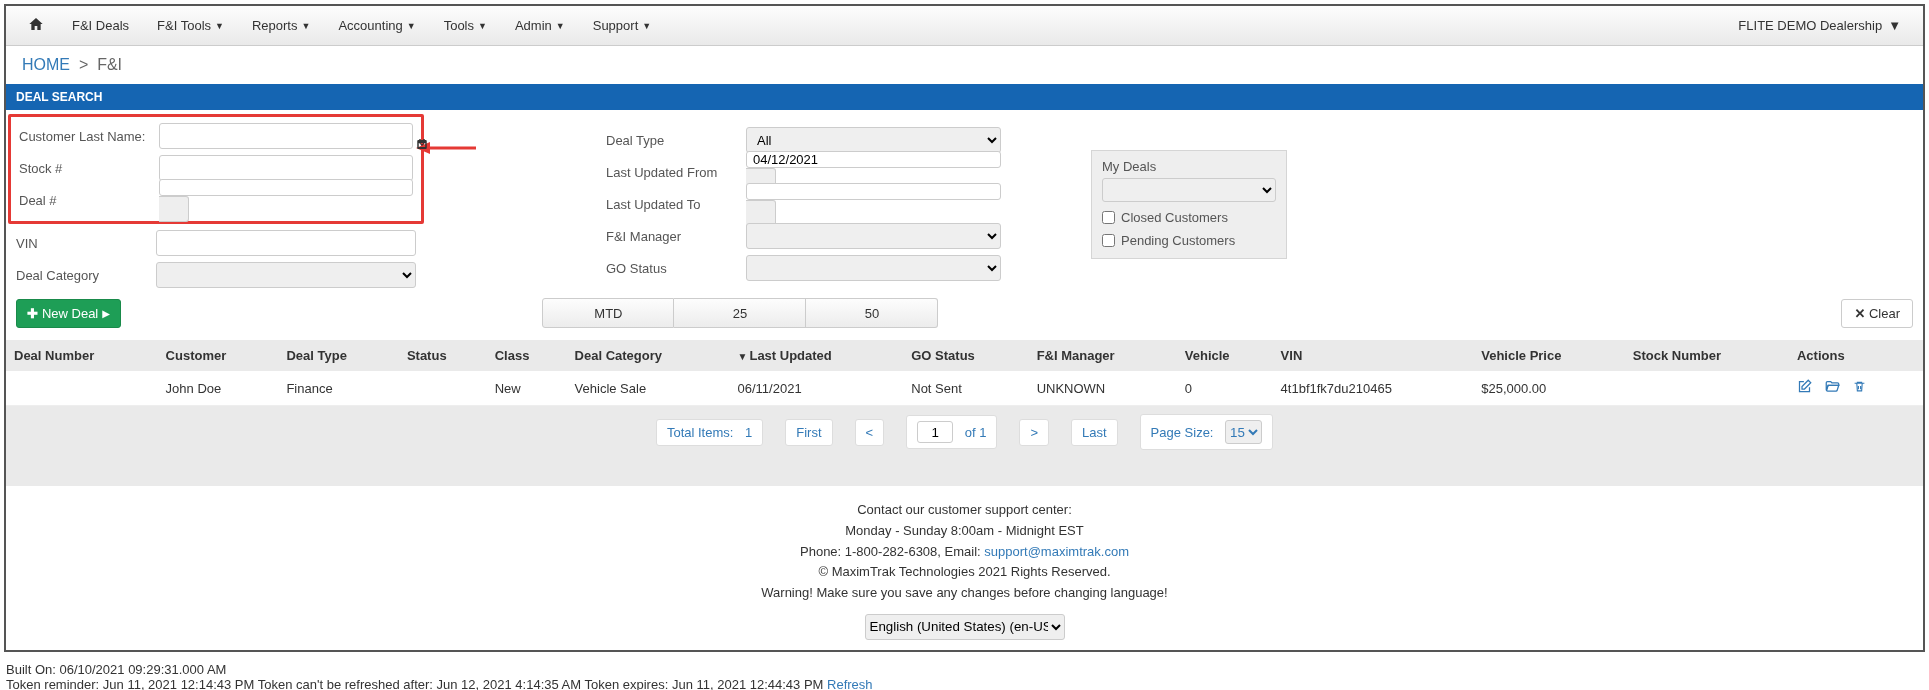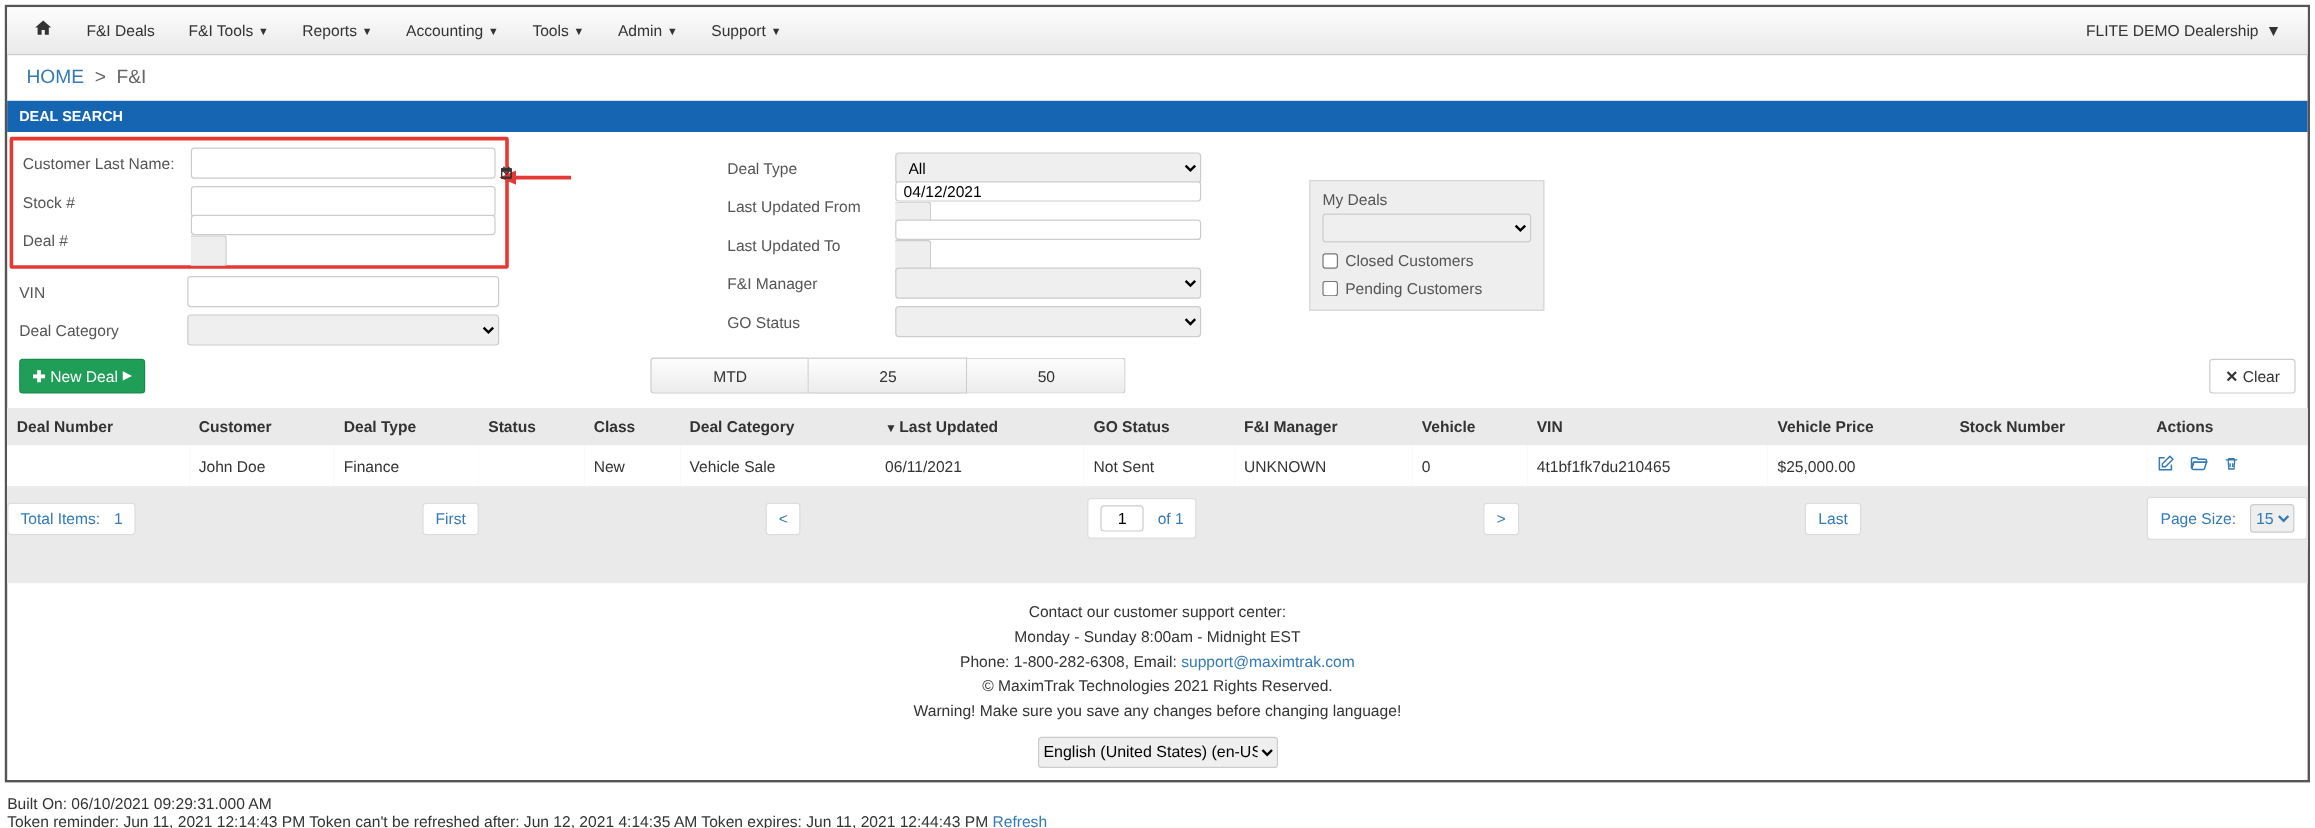--- a/index.html
+++ b/index.html
@@ -62,21 +62,21 @@
 .tbl { width: 100%; border-collapse: collapse; font-size: 13px; }
 .tbl thead { background: #eaeaea; }
 .tbl th { text-align: left; font-weight: bold; padding: 8px 8px; color: #333; }
 .tbl td { padding: 8px 8px; background: #fff; color: #333; border-bottom: 1px solid #eee; }
 .tbl-wrap { background: #eaeaea; padding-bottom: 28px; }
 .sort-icon { font-size: 10px; margin-right: 2px; }
 .action-icons { display: flex; gap: 12px; }
 .action-icons span, .action-icons svg { color: #337ab7; cursor: pointer; }
 
 
-.paginator { display: flex; justify-content: space-between; align-items: center; gap: 12px; padding: 8px 0; background: #eaeaea; }
+.paginator { display: flex; justify-content: center; align-items: center; gap: 22px; padding: 8px 0; background: #eaeaea; }
 .paginator .pg-item { border: 1px solid #ddd; background: #fff; color: #337ab7; padding: 5px 10px; border-radius: 3px; cursor: pointer; font-size: 13px; display: flex; align-items: center; gap: 4px; }
 .paginator .pg-item.plain { cursor: default; color: #337ab7; }
 .paginator input { width: 36px; text-align: center; border: 1px solid #ccc; height: 22px; border-radius: 3px; }
 .paginator select { border: 1px solid #ccc; height: 24px; border-radius: 3px; color: #337ab7; }
 
 
 .footer { text-align: center; padding: 14px 0 10px 0; color: #333; line-height: 1.6; }
 .footer a { color: #337ab7; text-decoration: none; }
 .lang-sel { margin-top: 10px; text-align: center; }
 .lang-sel select { width: 200px; height: 26px; border: 1px solid #ccc; border-radius: 3px; }

